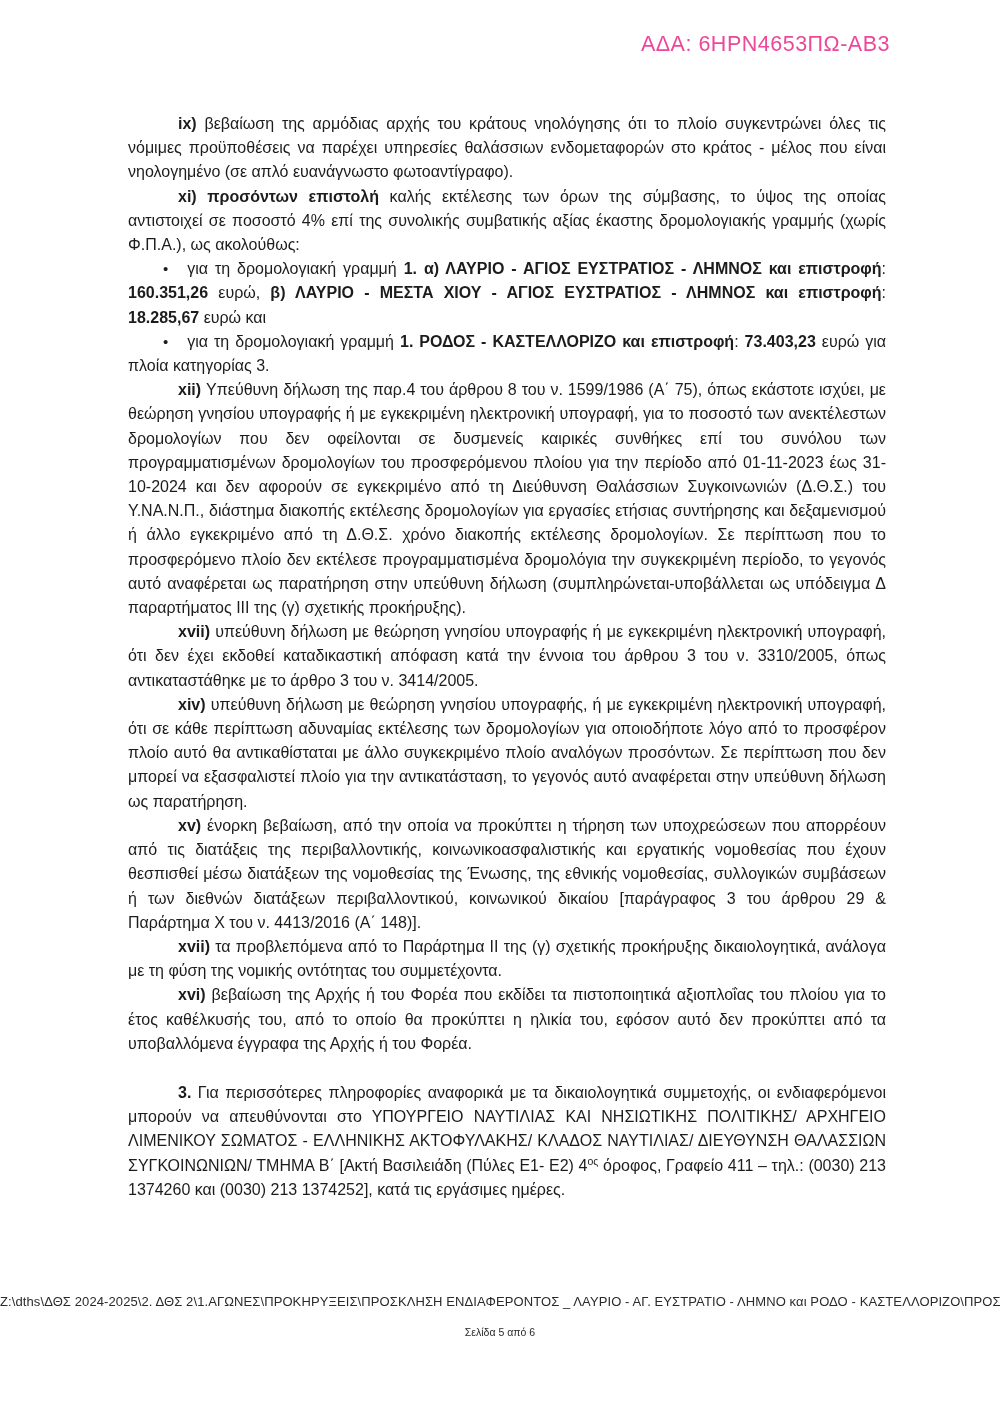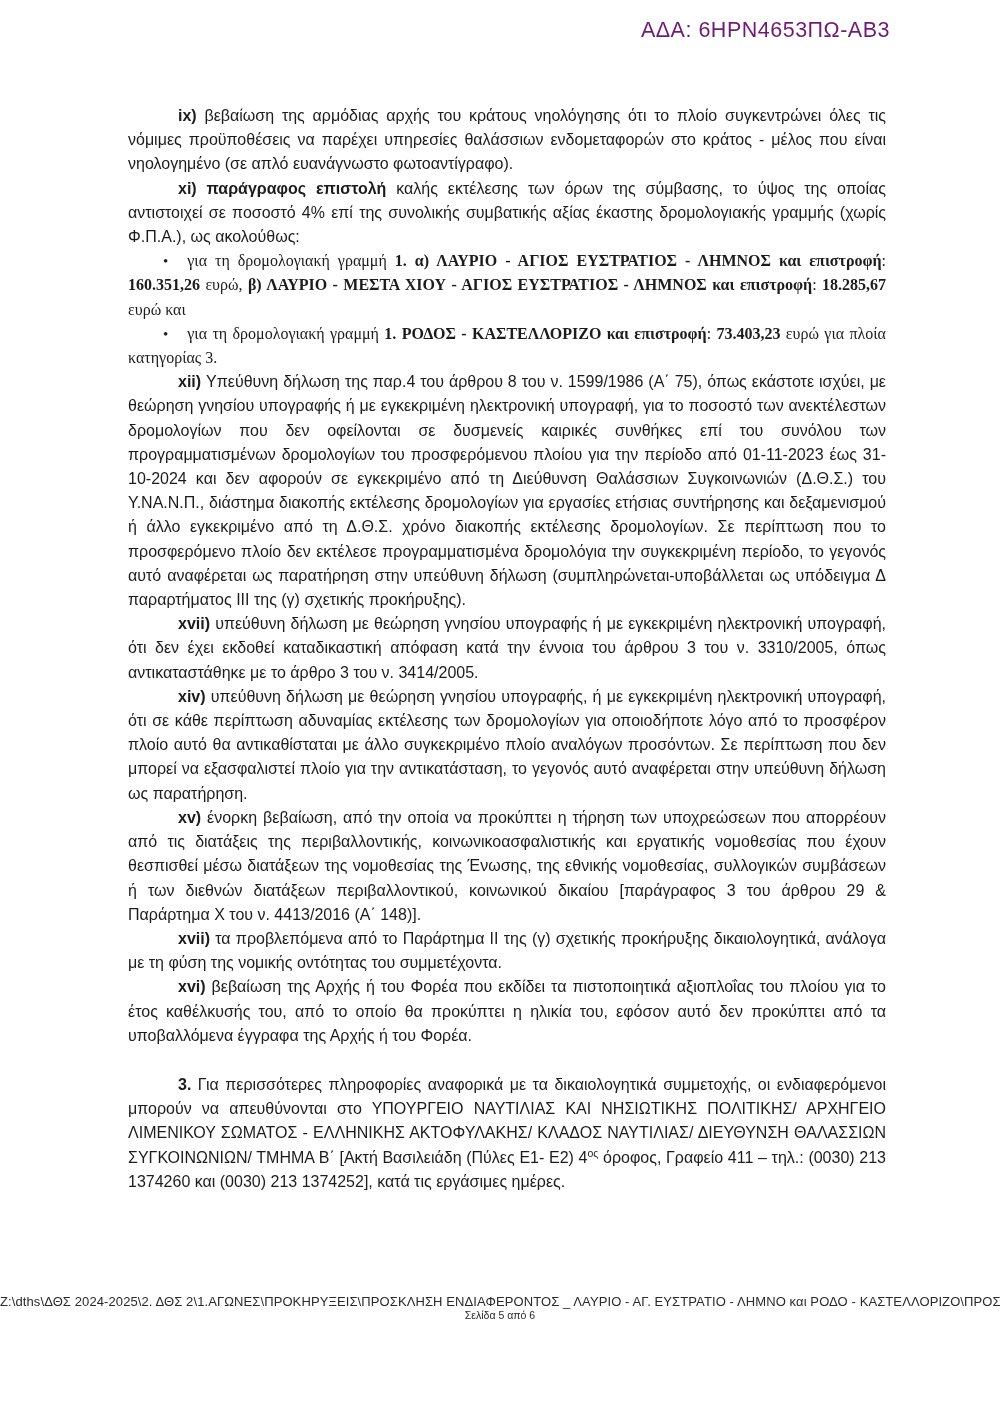--- a/index.html
+++ b/index.html
@@ -12,42 +12,42 @@
     color: #1c1c1c;
     overflow: hidden;
   }
   .page {
     position: absolute;
     inset: 0;
     background: #ffffff;
   }
   .ada-header {
     position: absolute;
-    top: 18px;
+    top: 32px;
     right: 110px;
     font-size: 21.5px;
     letter-spacing: 0.5px;
-    color: #701a75;
+    color: #ec4899;
     white-space: nowrap;
   }
   .doc-body {
     position: absolute;
     left: 128px;
-    top: 104px;
+    top: 112px;
     width: 758px;
     max-height: 1160px;
     overflow: hidden;
     font-size: 16px;
     line-height: 24.2px;
     text-align: justify;
     color: #1c1c1c;
   }
   .doc-body p { margin: 0; padding: 0; }
   .doc-body p.p { text-indent: 50px; }
-  .doc-body p.bullet { text-indent: 35px; font-family: Liberation Serif, serif; }
+  .doc-body p.bullet { text-indent: 35px; }
   .doc-body p.spacer { height: 25px; text-indent: 0; }
   .bullet-glyph { margin-right: 19px; font-size: 15px; }
   .bold { font-weight: bold; }
   .doc-body sup {
     font-size: 10.5px;
     line-height: 0;
     vertical-align: super;
   }
   .page-footer {
     position: absolute;
@@ -56,34 +56,34 @@
     width: 1000px;
     text-align: center;
     color: #2a2a2a;
   }
   .footer-path {
     font-size: 13px;
     letter-spacing: 0.1px;
     white-space: nowrap;
   }
   .footer-page {
-    margin-top: 0;
+    margin-top: 17px;
     font-size: 10.5px;
   }
 </style>
 </head>
 <body>
 
 <div class="page">
 
   <div class="ada-header">ΑΔΑ: 6ΗΡΝ4653ΠΩ-ΑΒ3</div>
 
   <div class="doc-body">
       <p class="p"><span class="bold">ix)</span><span> βεβαίωση της αρμόδιας αρχής του κράτους νηολόγησης ότι το πλοίο συγκεντρώνει όλες τις νόμιμες προϋποθέσεις να παρέχει υπηρεσίες θαλάσσιων ενδομεταφορών στο κράτος - μέλος που είναι νηολογημένο (σε απλό ευανάγνωστο φωτοαντίγραφο).</span></p>
-      <p class="p"><span class="bold">xi) παράγραφος επιστολή</span><span> καλής εκτέλεσης των όρων της σύμβασης, το ύψος της οποίας αντιστοιχεί σε ποσοστό 4% επί της συνολικής συμβατικής αξίας έκαστης δρομολογιακής γραμμής (χωρίς Φ.Π.Α.), ως ακολούθως:</span></p>
+      <p class="p"><span class="bold">xi) προσόντων επιστολή</span><span> καλής εκτέλεσης των όρων της σύμβασης, το ύψος της οποίας αντιστοιχεί σε ποσοστό 4% επί της συνολικής συμβατικής αξίας έκαστης δρομολογιακής γραμμής (χωρίς Φ.Π.Α.), ως ακολούθως:</span></p>
       <p class="bullet"><span class="bullet-glyph">•</span><span>για τη δρομολογιακή γραμμή </span><span class="bold">1. α) ΛΑΥΡΙΟ - ΑΓΙΟΣ ΕΥΣΤΡΑΤΙΟΣ - ΛΗΜΝΟΣ και επιστροφή</span><span>: </span><span class="bold">160.351,26</span><span> ευρώ, </span><span class="bold">β) ΛΑΥΡΙΟ - ΜΕΣΤΑ ΧΙΟΥ - ΑΓΙΟΣ ΕΥΣΤΡΑΤΙΟΣ - ΛΗΜΝΟΣ και επιστροφή</span><span>: </span><span class="bold">18.285,67</span><span> ευρώ και</span></p>
       <p class="bullet"><span class="bullet-glyph">•</span><span>για τη δρομολογιακή γραμμή </span><span class="bold">1. ΡΟΔΟΣ - ΚΑΣΤΕΛΛΟΡΙΖΟ και επιστροφή</span><span>: </span><span class="bold">73.403,23</span><span> ευρώ για πλοία κατηγορίας 3.</span></p>
       <p class="p"><span class="bold">xii)</span><span> Υπεύθυνη δήλωση της παρ.4 του άρθρου 8 του ν. 1599/1986 (Α΄ 75), όπως εκάστοτε ισχύει, με θεώρηση γνησίου υπογραφής ή με εγκεκριμένη ηλεκτρονική υπογραφή, για το ποσοστό των ανεκτέλεστων δρομολογίων που δεν οφείλονται σε δυσμενείς καιρικές συνθήκες επί του συνόλου των προγραμματισμένων δρομολογίων του προσφερόμενου πλοίου για την περίοδο από 01-11-2023 έως 31-10-2024 και δεν αφορούν σε εγκεκριμένο από τη Διεύθυνση Θαλάσσιων Συγκοινωνιών (Δ.Θ.Σ.) του Υ.ΝΑ.Ν.Π., διάστημα διακοπής εκτέλεσης δρομολογίων για εργασίες ετήσιας συντήρησης και δεξαμενισμού ή άλλο εγκεκριμένο από τη Δ.Θ.Σ. χρόνο διακοπής εκτέλεσης δρομολογίων. Σε περίπτωση που το προσφερόμενο πλοίο δεν εκτέλεσε προγραμματισμένα δρομολόγια την συγκεκριμένη περίοδο, το γεγονός αυτό αναφέρεται ως παρατήρηση στην υπεύθυνη δήλωση (συμπληρώνεται-υποβάλλεται ως υπόδειγμα Δ παραρτήματος ΙΙΙ της (γ) σχετικής προκήρυξης).</span></p>
       <p class="p"><span class="bold">xvii)</span><span> υπεύθυνη δήλωση με θεώρηση γνησίου υπογραφής ή με εγκεκριμένη ηλεκτρονική υπογραφή, ότι δεν έχει εκδοθεί καταδικαστική απόφαση κατά την έννοια του άρθρου 3 του ν. 3310/2005, όπως αντικαταστάθηκε με το άρθρο 3 του ν. 3414/2005.</span></p>
       <p class="p"><span class="bold">xiv)</span><span> υπεύθυνη δήλωση με θεώρηση γνησίου υπογραφής, ή με εγκεκριμένη ηλεκτρονική υπογραφή, ότι σε κάθε περίπτωση αδυναμίας εκτέλεσης των δρομολογίων για οποιοδήποτε λόγο από το προσφέρον πλοίο αυτό θα αντικαθίσταται με άλλο συγκεκριμένο πλοίο αναλόγων προσόντων. Σε περίπτωση που δεν μπορεί να εξασφαλιστεί πλοίο για την αντικατάσταση, το γεγονός αυτό αναφέρεται στην υπεύθυνη δήλωση ως παρατήρηση.</span></p>
       <p class="p"><span class="bold">xv)</span><span> ένορκη βεβαίωση, από την οποία να προκύπτει η τήρηση των υποχρεώσεων που απορρέουν από τις διατάξεις της περιβαλλοντικής, κοινωνικοασφαλιστικής και εργατικής νομοθεσίας που έχουν θεσπισθεί μέσω διατάξεων της νομοθεσίας της Ένωσης, της εθνικής νομοθεσίας, συλλογικών συμβάσεων ή των διεθνών διατάξεων περιβαλλοντικού, κοινωνικού δικαίου [παράγραφος 3 του άρθρου 29 &amp; Παράρτημα Χ του ν. 4413/2016 (Α΄ 148)].</span></p>
       <p class="p"><span class="bold">xvii)</span><span> τα προβλεπόμενα από το Παράρτημα ΙΙ της (γ) σχετικής προκήρυξης δικαιολογητικά, ανάλογα με τη φύση της νομικής οντότητας του συμμετέχοντα.</span></p>
       <p class="p"><span class="bold">xvi)</span><span> βεβαίωση της Αρχής ή του Φορέα που εκδίδει τα πιστοποιητικά αξιοπλοΐας του πλοίου για το έτος καθέλκυσής του, από το οποίο θα προκύπτει η ηλικία του, εφόσον αυτό δεν προκύπτει από τα υποβαλλόμενα έγγραφα της Αρχής ή του Φορέα.</span></p>
       <p class="spacer"></p>
       <p class="p"><span class="bold">3.</span><span> Για περισσότερες πληροφορίες αναφορικά με τα δικαιολογητικά συμμετοχής, οι ενδιαφερόμενοι μπορούν να απευθύνονται στο ΥΠΟΥΡΓΕΙΟ ΝΑΥΤΙΛΙΑΣ ΚΑΙ ΝΗΣΙΩΤΙΚΗΣ ΠΟΛΙΤΙΚΗΣ/ ΑΡΧΗΓΕΙΟ ΛΙΜΕΝΙΚΟΥ ΣΩΜΑΤΟΣ - ΕΛΛΗΝΙΚΗΣ ΑΚΤΟΦΥΛΑΚΗΣ/ ΚΛΑΔΟΣ ΝΑΥΤΙΛΙΑΣ/ ΔΙΕΥΘΥΝΣΗ ΘΑΛΑΣΣΙΩΝ ΣΥΓΚΟΙΝΩΝΙΩΝ/ ΤΜΗΜΑ Β΄ [Ακτή Βασιλειάδη (Πύλες Ε1- Ε2) 4</span><sup>ος</sup><span> όροφος, Γραφείο 411 – τηλ.: (0030) 213 1374260 και (0030) 213 1374252], κατά τις εργάσιμες ημέρες.</span></p>

